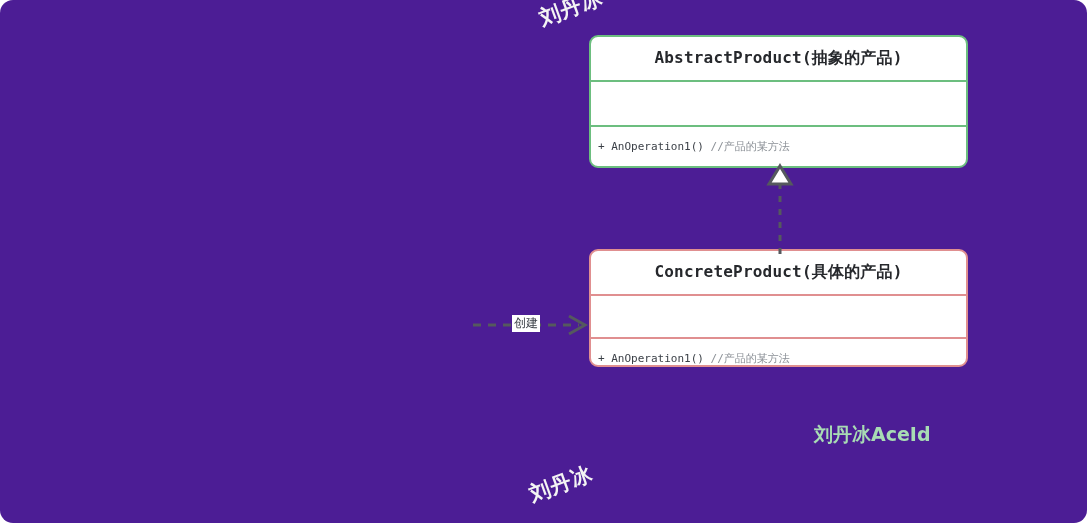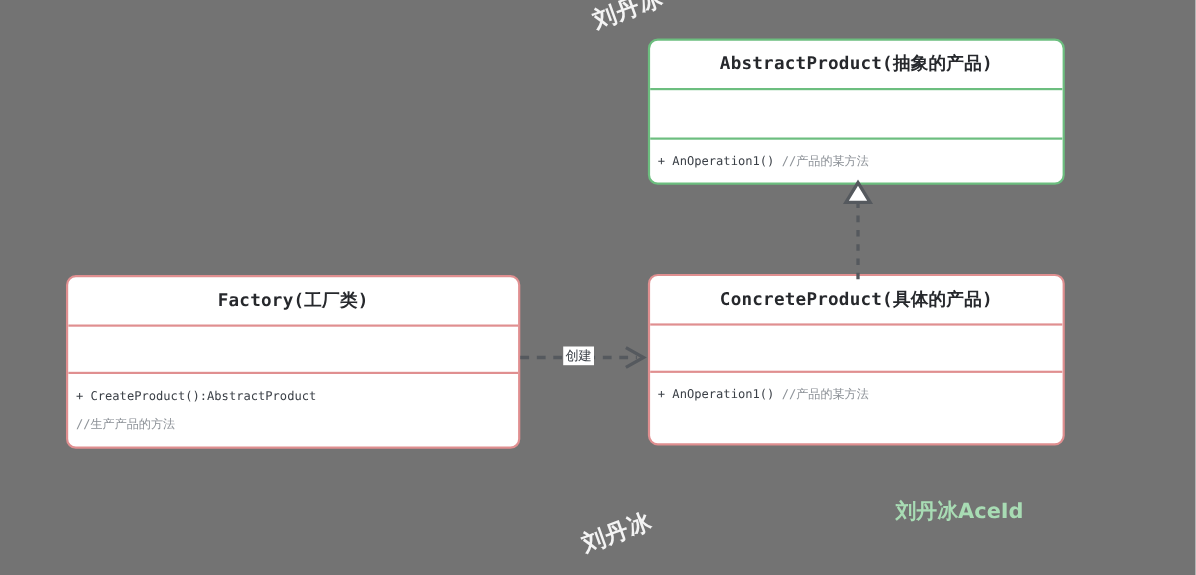--- a/index.html
+++ b/index.html
@@ -7,22 +7,23 @@
     padding: 0;
     background: #ffffff;
   }
   body {
     font-family: "DejaVu Sans Mono", "Liberation Mono", monospace;
   }
   #canvas {
     position: relative;
     width: 1087px;
     height: 523px;
-    background: #737373;
+    background: #4c1d95;
     overflow: hidden;
+    border-radius: 13px;
   }
 
   
   .wm-faint {
     position: absolute;
     color: #f4f4f4;
     font-family: "DejaVu Sans", "Liberation Sans", sans-serif;
     font-weight: 700;
     font-size: 21px;
     letter-spacing: 1px;
@@ -31,21 +32,20 @@
     user-select: none;
   }
   .wm-green {
     position: absolute;
     color: #a8dcb4;
     font-family: "DejaVu Sans", "Liberation Sans", sans-serif;
     font-weight: 700;
     font-size: 19px;
     white-space: nowrap;
     user-select: none;
-    margin-top: 30px;
   }
 
   
   .uml-box {
     position: absolute;
     box-sizing: border-box;
     border-radius: 9px;
     background: #ffffff;
     overflow: hidden;
   }
@@ -111,34 +111,22 @@
     <div class="uml-title" style="height:45px;">AbstractProduct(抽象的产品)</div>
     <div class="uml-attrs" style="height:45px;"></div>
     <div class="uml-ops" style="height:39px;">
       <div>
         <span>+ AnOperation1()</span>
         <span class="cmt">//产品的某方法</span>
       </div>
     </div>
   </div>
 
-  <div class="uml-box pink" style="left:60px; top:250px; width:413px; height:158px;">
-    <div class="uml-title" style="height:45px;">Factory(工厂类)</div>
-    <div class="uml-attrs" style="height:43px;"></div>
-    <div class="uml-ops" style="height:66px;">
-      <div>
-        <span>+ CreateProduct():AbstractProduct</span>
-      </div>
-      <div>
-        <span class="cmt">//生产产品的方法</span>
-      </div>
-    </div>
-  </div>
 
-  <div class="uml-box pink" style="left:589px; top:249px; width:379px; height:156px;">
+  <div class="uml-box pink" style="left:589px; top:249px; width:379px; height:118px;">
     <div class="uml-title" style="height:45px;">ConcreteProduct(具体的产品)</div>
     <div class="uml-attrs" style="height:43px;"></div>
     <div class="uml-ops" style="height:38px;">
       <div>
         <span>+ AnOperation1()</span>
         <span class="cmt">//产品的某方法</span>
       </div>
     </div>
   </div>
 

